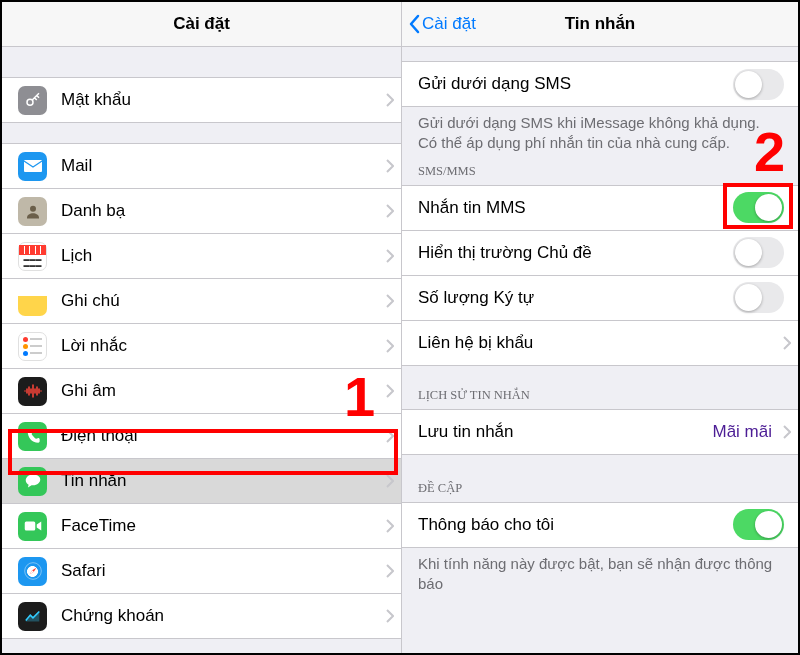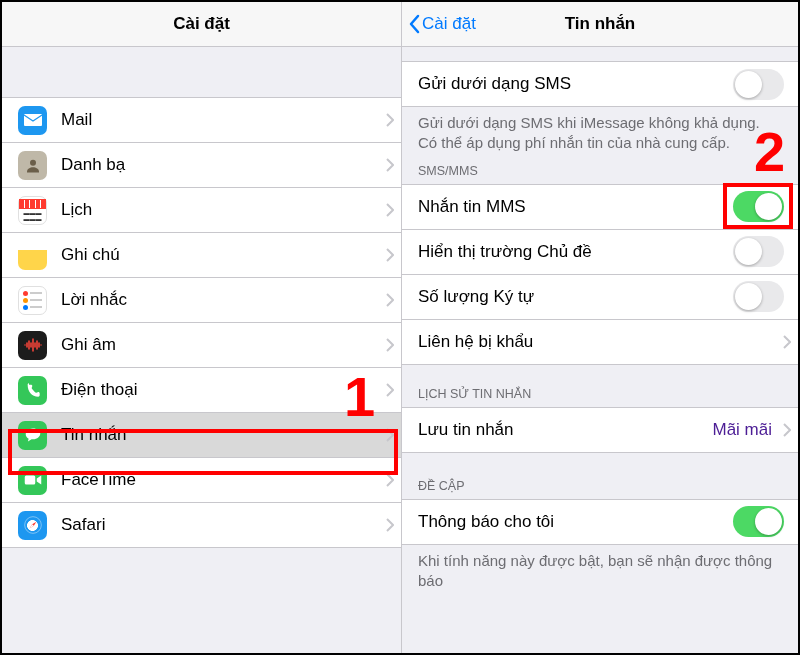--- a/index.html
+++ b/index.html
@@ -57,20 +57,21 @@
   }
   .nav-back svg { margin-right: 2px; }
 
   
   .group-spacer { height: 30px; }
   .group-header {
     font-size: 12.5px;
     color: #6d6d72;
     padding: 6px 16px 6px 16px;
     text-transform: uppercase;
+    font-family: Liberation Serif, serif;
   }
   .group-footer {
     font-size: 15px;
     color: #6d6d72;
     padding: 6px 16px 4px 16px;
     line-height: 1.35;
   }
   .row {
     background: #fff;
     display: flex;
@@ -154,20 +155,34 @@
 <body>
 
 <div class="frame">
 
   <div class="panel left">
     <div class="navbar">
       <span class="nav-title">Cài đặt</span>
     </div>
     <div class="group-spacer"></div>
 
+    <div class="row first">
+      <div class="icon-holder" style="background:#8e8e93">
+        <svg width="18" height="18" viewBox="0 0 24 24" fill="none">
+            <circle cx="8" cy="15" r="4" stroke="#fff" stroke-width="2"></circle>
+            <path d="M11 12 L20 3 M17 6 L20 9 M14 9 L17 12" stroke="#fff" stroke-width="2"></path>
+          </svg>
+      </div>
+      <span class="label">Mật khẩu</span>
+      <span class="chevron">
+          <svg width="8" height="14">
+            <path d="M1 1 L7 7 L1 13" stroke-width="2" fill="none"></path>
+          </svg>
+        </span>
+    </div>
 
     <div style="height:20px"></div>
 
     <div class="row first">
       <div class="icon-holder" style="background:#1d97f0">
         <svg width="20" height="14" viewBox="0 0 20 14">
             <rect x="1" y="1" width="18" height="12" rx="1" fill="#fff"></rect>
             <path d="M1 2 L10 8 L19 2" stroke="#1d97f0" stroke-width="1.2" fill="none"></path>
           </svg>
       </div>
@@ -303,20 +318,34 @@
             <path d="M11 11 L8 16 L13 13 Z" fill="#fff"></path>
           </svg>
       </div>
       <span class="label">Safari</span>
       <span class="chevron">
           <svg width="8" height="14">
             <path d="M1 1 L7 7 L1 13" stroke-width="2" fill="none"></path>
           </svg>
         </span>
     </div>
+    <div class="row">
+      <div class="icon-holder" style="background:#1c1c1c">
+        <svg width="18" height="14" viewBox="0 0 20 14">
+            <path d="M2 12 L7 6 L10 9 L17 2" stroke="#3cf" stroke-width="1.8" fill="none"></path>
+            <path d="M2 12 L7 6 L10 9 L17 2 L17 13 L2 13 Z" fill="#3cf" opacity="0.3"></path>
+          </svg>
+      </div>
+      <span class="label">Chứng khoán</span>
+      <span class="chevron">
+          <svg width="8" height="14">
+            <path d="M1 1 L7 7 L1 13" stroke-width="2" fill="none"></path>
+          </svg>
+        </span>
+    </div>
   </div>
 
   <div class="panel right">
     <div class="navbar">
       <div class="nav-back">
         <svg width="12" height="20" viewBox="0 0 12 20">
             <path d="M10 2 L3 10 L10 18" stroke="#007aff" stroke-width="2.5" fill="none" stroke-linecap="round" stroke-linejoin="round"></path>
           </svg>
         <span>Cài đặt</span>
       </div>

